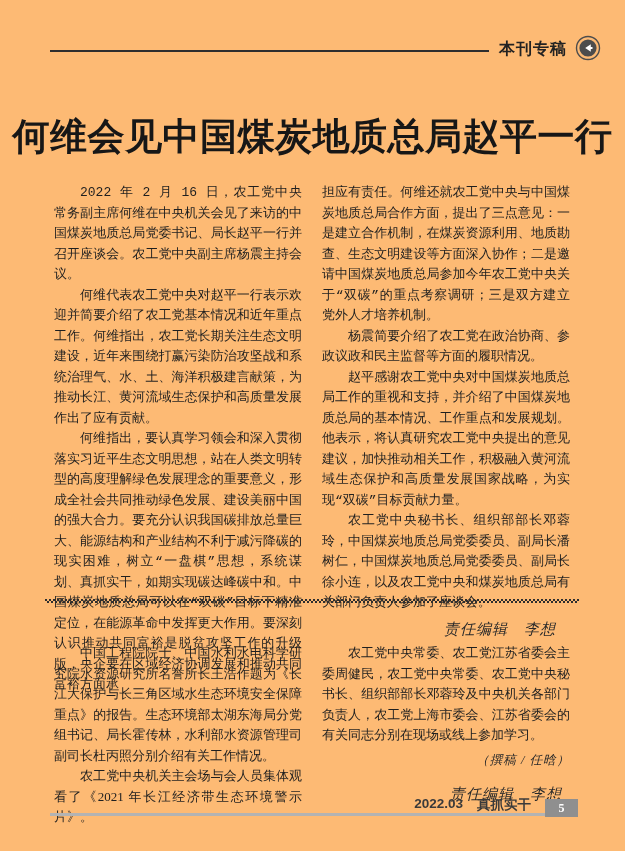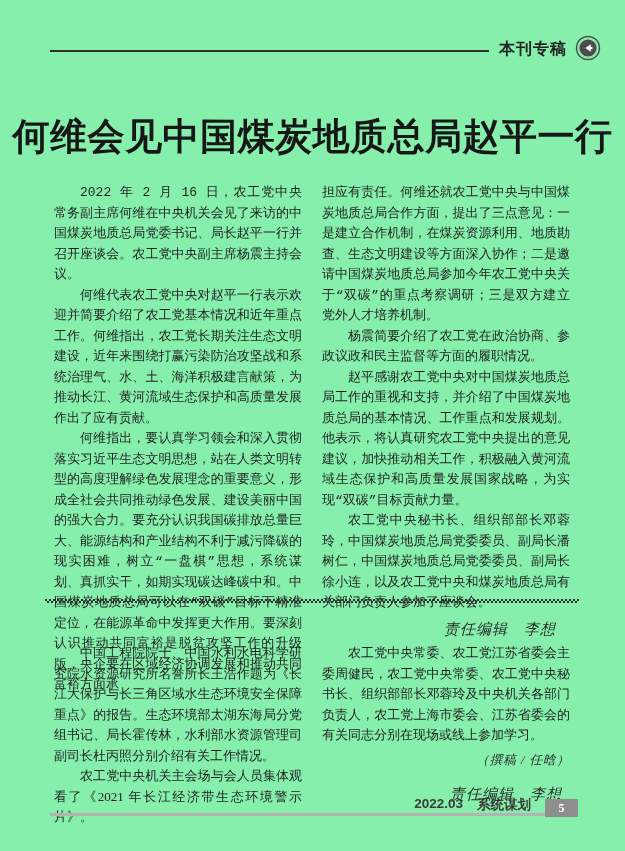--- a/index.html
+++ b/index.html
@@ -1,20 +1,20 @@
 <!DOCTYPE html>
 <html><head>
 <meta charset="utf-8">
 <style>
   html,body{margin:0;padding:0;background:#e8e8e8;}
   .page{
     position:relative;
     width:625px;height:851px;
     margin:0 auto;
-    background:#86efac;
+    background:#fdba74;
     font-family:"Liberation Serif","DejaVu Serif",serif;
     color:#1f1f1f;
     overflow:hidden;
     box-sizing:border-box;
   }
   
   .page-header{
     position:absolute;top:28px;left:50px;right:24px;
     display:flex;align-items:center;height:32px;
   }
@@ -123,18 +123,18 @@
       <p class="indent">农工党中央常委、农工党江苏省委会主委周健民，农工党中央常委、农工党中央秘书长、组织部部长邓蓉玲及中央机关各部门负责人，农工党上海市委会、江苏省委会的有关同志分别在现场或线上参加学习。</p>
       <p class="byline">（撰稿 / 任晗）</p>
       <p class="editor">责任编辑　李想</p>
     </div>
   </section>
 
   <div class="page-footer">
     <div class="footer-rule"></div>
     <div class="footer-text">
       <span>2022.03</span>
-      <span>系统谋划</span>
+      <span>真抓实干</span>
       <span class="page-badge">5</span>
     </div>
   </div>
 
 </div>
 
 </body></html>

